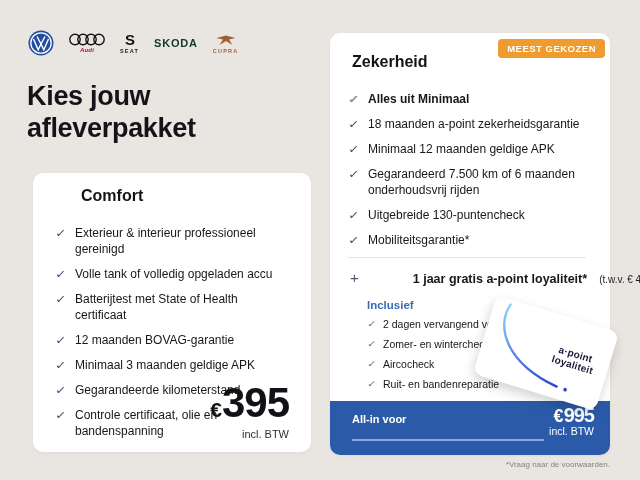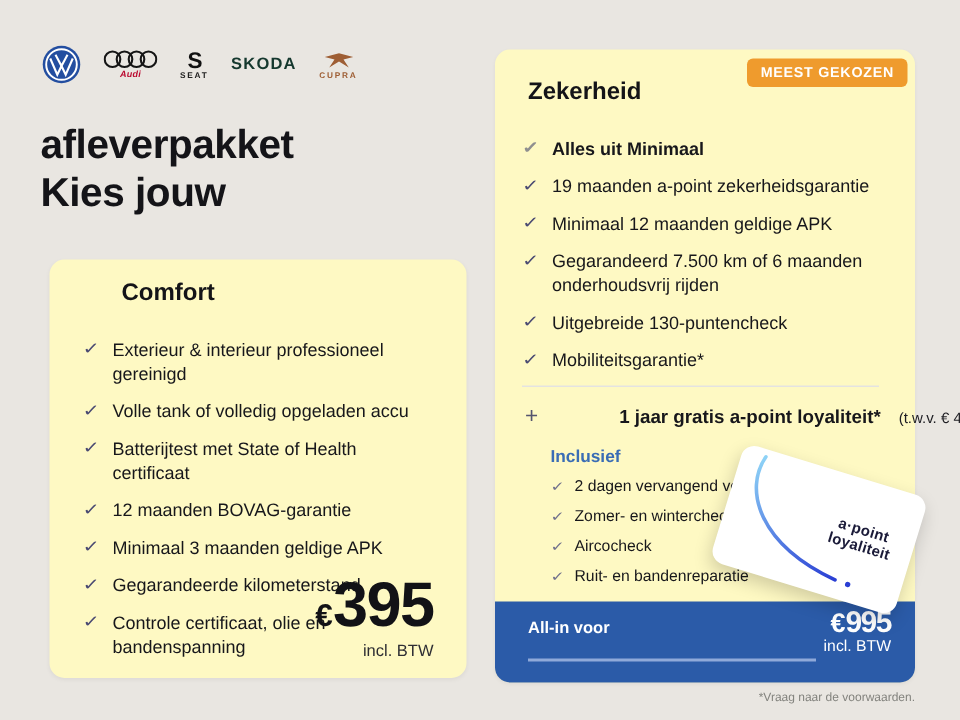--- a/index.html
+++ b/index.html
@@ -12,21 +12,21 @@
   .logo-word{font-size:5.5px;font-weight:700;letter-spacing:1.2px;color:#222;}
   .audi-word{color:#BB0A30;font-style:italic;font-weight:700;letter-spacing:.2px;font-size:6px;}
   .skoda-word{font-size:11px;font-weight:800;letter-spacing:.8px;color:#15382E;text-align:right;}
   .cupra-word{color:#9E5E34;}
 
   
   .heading{position:absolute;left:27px;top:80px;font-size:27px;line-height:32px;
            font-weight:600;letter-spacing:-.3px;color:#141418;}
 
   
-  .card{position:absolute;background:#fef9c3;border-radius:10px;
+  .card{position:absolute;background:#ffffff;border-radius:10px;
         box-shadow:0 1px 3px rgba(0,0,0,.05);}
   .card-title{position:absolute;left:22px;font-size:16px;font-weight:700;color:#141418;}
 
   .list{position:absolute;display:flex;flex-direction:column;}
   .item{display:flex;gap:9px;font-size:12px;line-height:16px;align-items:flex-start;}
   .check{flex:0 0 11px;display:inline-block;font-size:11px;line-height:16px;
          color:#4A4A72;transform:scaleX(1.25);transform-origin:left;}
   .check-gray{color:#8F8F8F;}
   .item-bold{font-weight:700;}
 
@@ -117,22 +117,22 @@
     </div>
     <div class="logo">
       <svg width="24" height="14" viewBox="0 0 24 14">
         <path d="M12 2.5 L2.5 5 L9 6.6 L5.5 12 L12 8 L18.5 12 L15 6.6 L21.5 5 Z" fill="#9E5E34"></path>
       </svg>
       <span class="logo-word cupra-word">CUPRA</span>
     </div>
   </div>
 
   <div class="heading">
+    <div>Kies jouw</div>
     <div>afleverpakket</div>
-    <div>Kies jouw</div>
   </div>
 
   <div class="card card-comfort">
     <div class="card-title">Comfort</div>
     <div class="list comfort-list">
       <div class="item">
         <span class="check">✓</span>
         <span class="item-text">Exterieur &amp; interieur professioneel gereinigd</span>
       </div>
       <div class="item">
@@ -172,21 +172,21 @@
     <div class="badge">MEEST GEKOZEN</div>
     <div class="card-title">Zekerheid</div>
 
     <div class="list z-list">
       <div class="item item-bold">
         <span class="check check-gray">✓</span>
         <span class="item-text">Alles uit Minimaal</span>
       </div>
       <div class="item">
         <span class="check">✓</span>
-        <span class="item-text">19 maanden a-point zekerheidsgarantie</span>
+        <span class="item-text">18 maanden a-point zekerheidsgarantie</span>
       </div>
       <div class="item">
         <span class="check">✓</span>
         <span class="item-text">Minimaal 12 maanden geldige APK</span>
       </div>
       <div class="item">
         <span class="check">✓</span>
         <span class="item-text">Gegarandeerd 7.500 km of 6 maanden onderhoudsvrij rijden</span>
       </div>
       <div class="item">

